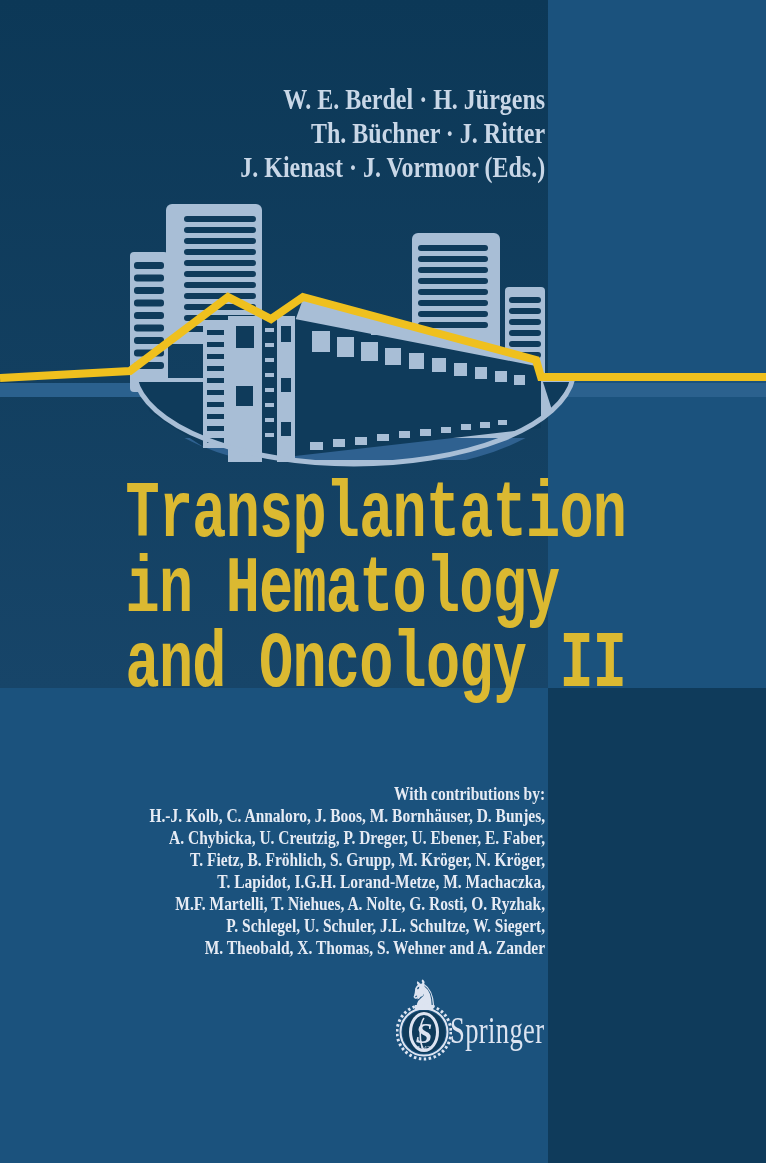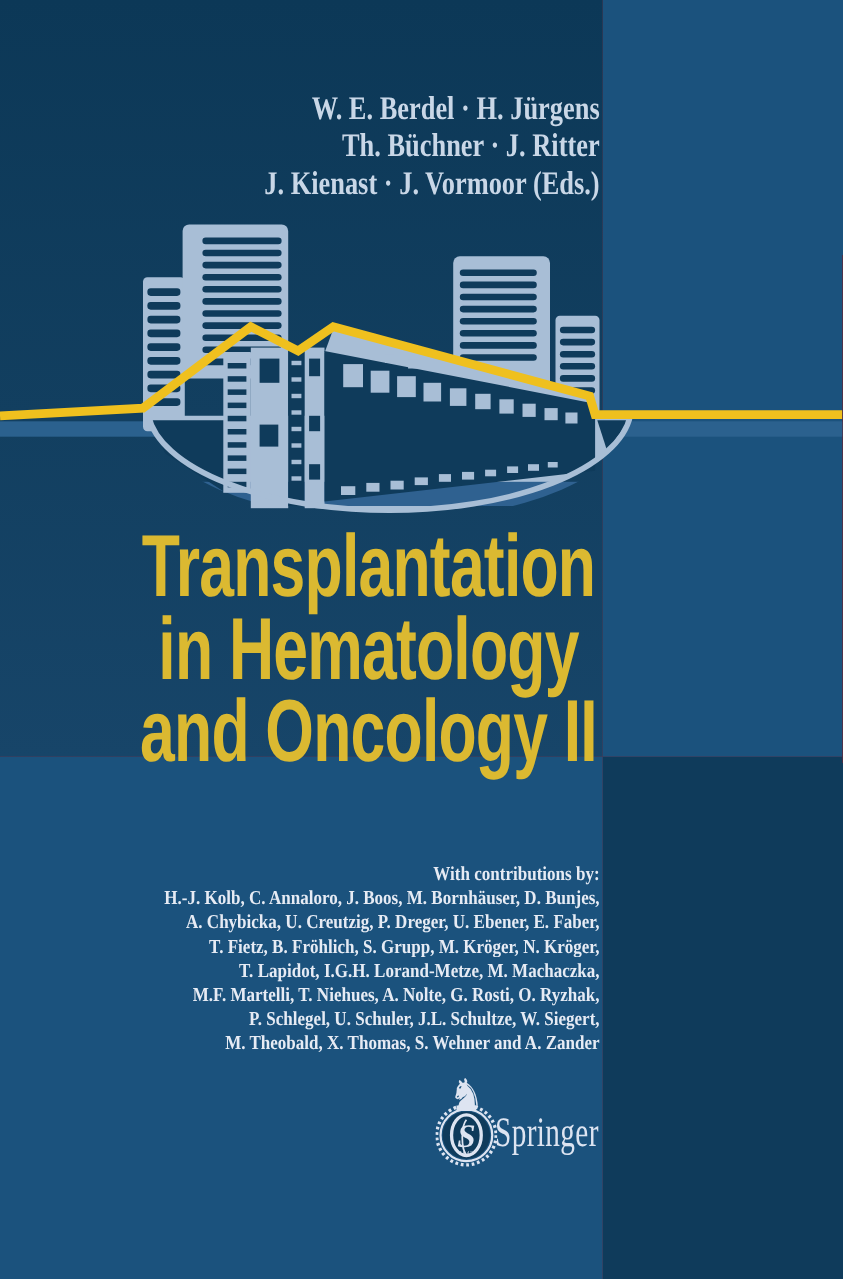--- a/index.html
+++ b/index.html
@@ -18,21 +18,21 @@
   
   .art{position:absolute;left:0;top:190px;width:766px;height:290px;}
 
   
   .editors{position:absolute;top:82px;right:221px;text-align:right;color:#C9D7E7;
     font-weight:bold;font-size:30px;}
   .editors .line{line-height:34px;white-space:nowrap;transform:scaleX(0.80);transform-origin:100% 50%;}
 
   
   .title{position:absolute;top:477px;left:40px;width:590px;text-align:center;color:#DBB931;
-    font-family:Liberation Sans, sans-serif;font-weight:bold;}
+    font-family:Liberation Mono, monospace;font-weight:bold;}
   .title .line{font-size:80px;line-height:75px;letter-spacing:-1px;white-space:nowrap;
     transform:scaleX(0.71);transform-origin:50% 50%;}
 
   
   .contributors{position:absolute;top:739px;right:221px;text-align:right;color:#E6EBF4;
     font-weight:bold;font-size:18px;margin-top:44px;}
   .contributors .line{line-height:22px;white-space:nowrap;transform:scaleX(0.86);transform-origin:100% 50%;}
 
   
   .crest{position:absolute;left:396px;top:972px;width:56px;height:92px;}

